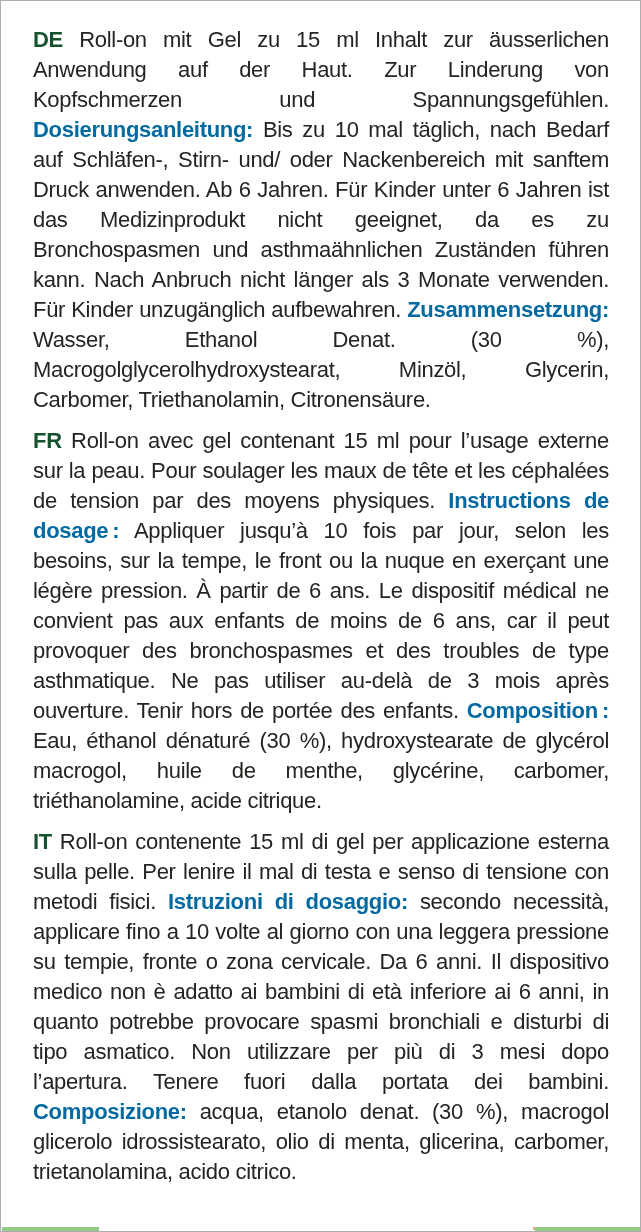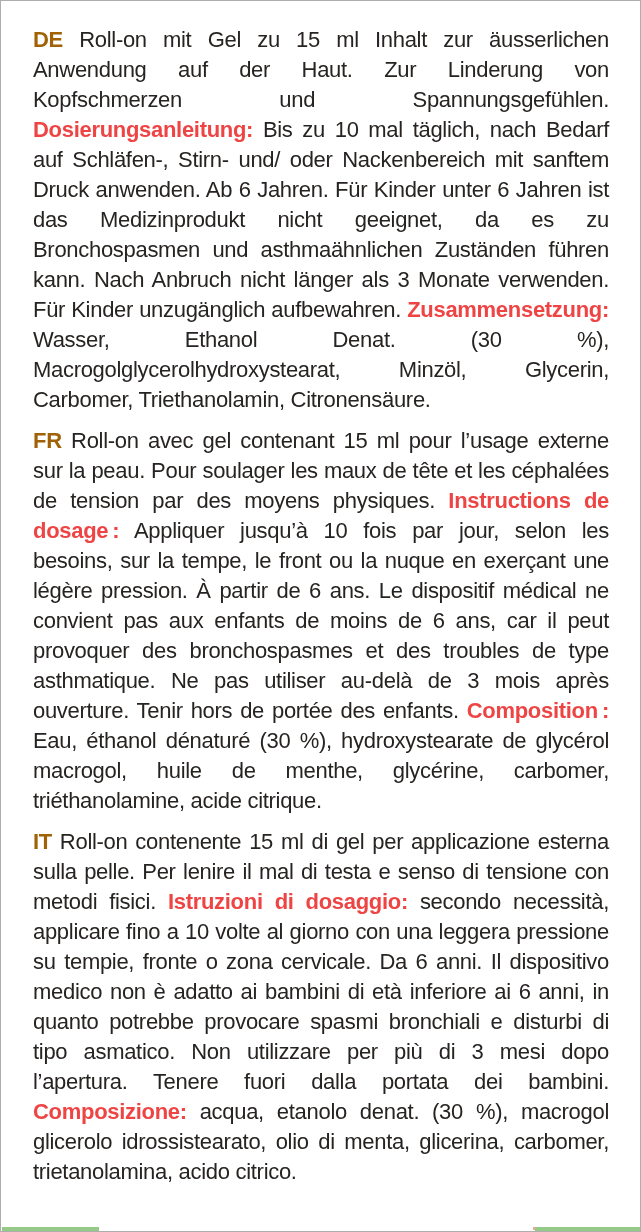--- a/index.html
+++ b/index.html
@@ -22,26 +22,26 @@
     color: #262321;
     overflow: hidden;
   }
   .para {
     text-align: justify;
     margin: 0 0 11px 0;
     hyphens: auto;
     -webkit-hyphens: auto;
   }
   .code {
-    color: #a16207;
+    color: #14532d;
     font-weight: bold;
   }
   .h {
     font-weight: bold;
-    color: #ef4444;
+    color: #0369a1;
   }
   .bar {
     position: absolute;
     bottom: 0;
     height: 4px;
     background: #95ca89;
   }
   .bar-left  { left: 1px;  width: 97px;  }
   .bar-right { right: 0;   width: 105px; }
   .mark-pink {

